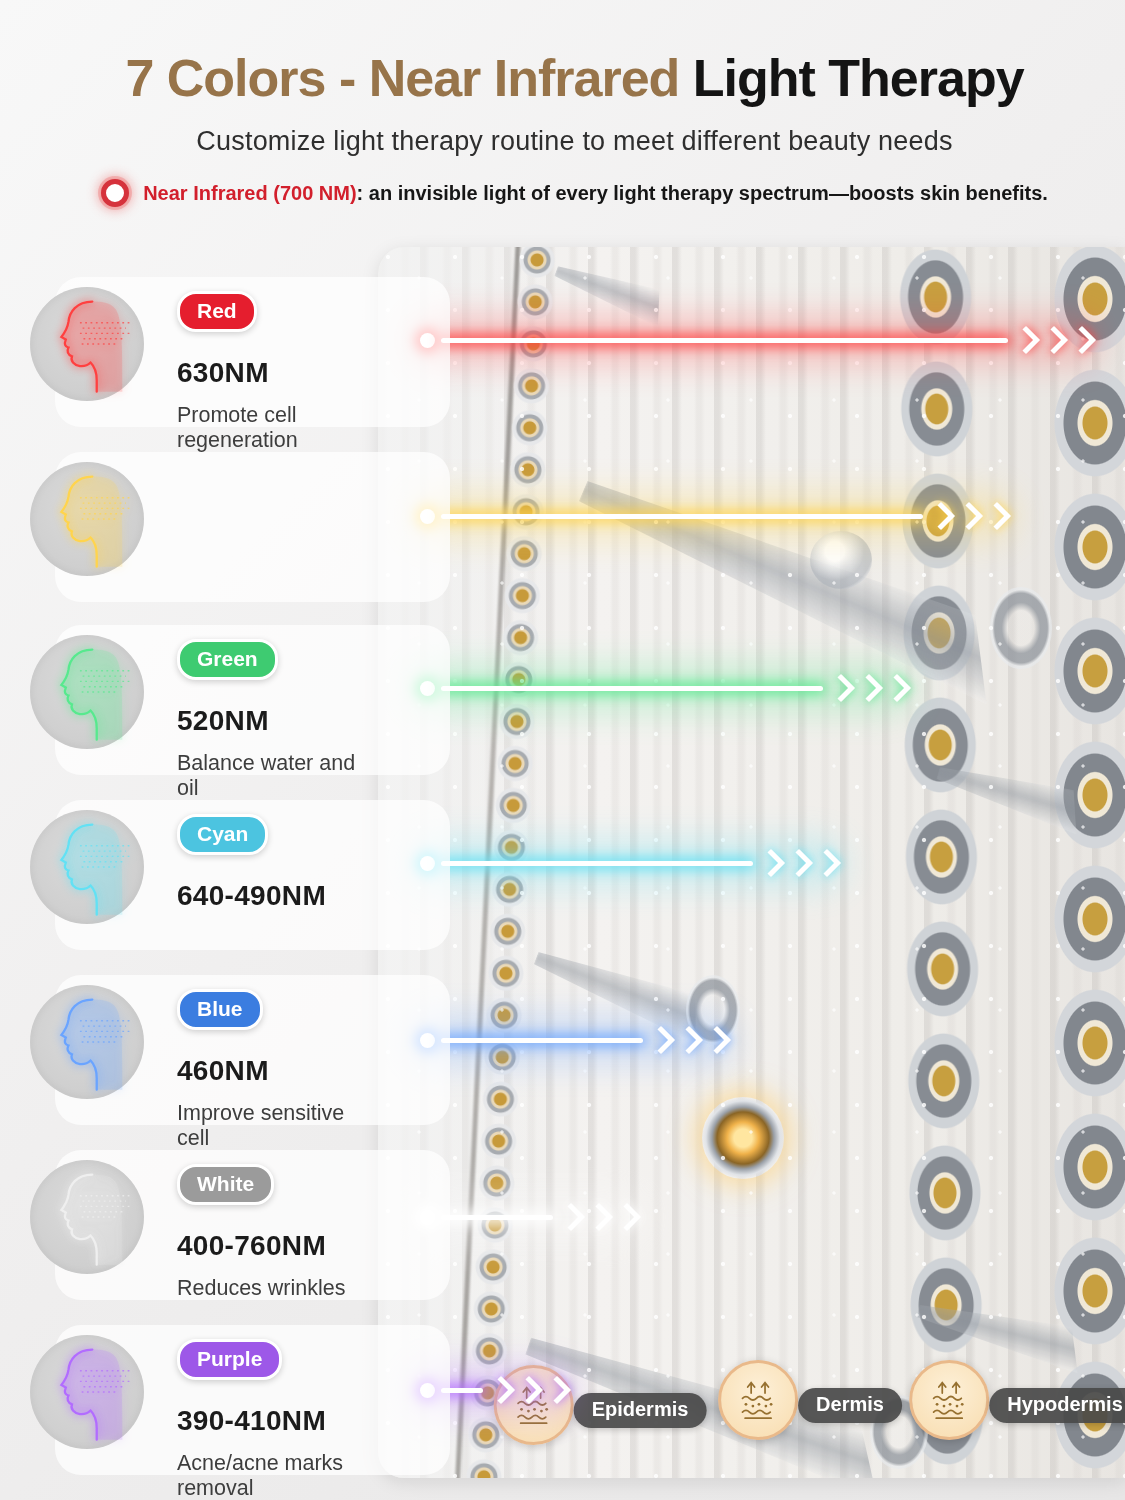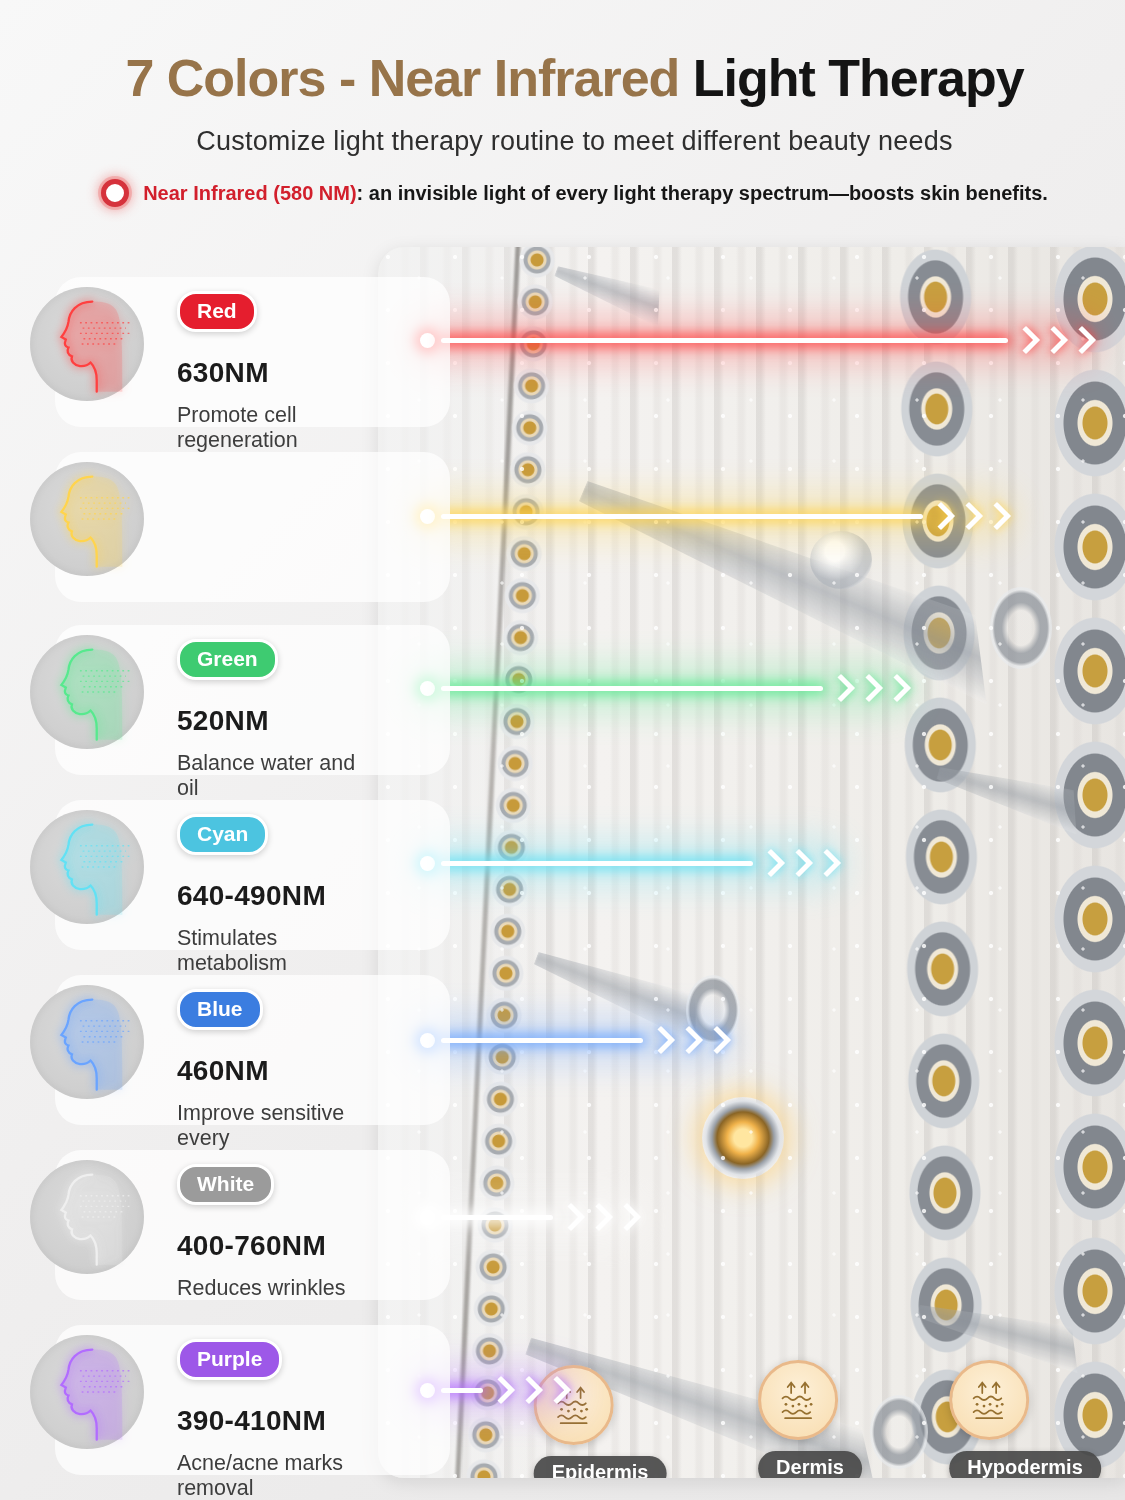--- a/index.html
+++ b/index.html
@@ -50,21 +50,21 @@
     clip-path:polygon(0 36%, 90% 0, 100% 100%, 0 64%);}
   .bell{position:absolute;border-radius:50%;
     background:radial-gradient(ellipse at center, rgba(240,240,242,.08) 0 30%, rgba(140,146,154,.72) 44% 60%, rgba(232,235,238,.65) 66% 74%, transparent 79%);}
   .glow-sphere{position:absolute;left:324px;top:850px;width:82px;height:82px;border-radius:50%;
     background:radial-gradient(circle at 50% 50%,#ffe6a0 0 9px,#f0b24a 16px,#8a6526 26px,#9aa0a8 31px,#e0e3e7 37px,transparent 41px);
     box-shadow:0 0 26px 8px rgba(255,205,110,.55);}
   .droplet{position:absolute;left:432px;top:284px;width:62px;height:58px;border-radius:50%;
     background:radial-gradient(circle at 40% 35%, rgba(255,255,255,.85) 0 18%, rgba(170,176,184,.55) 55% 70%, rgba(230,233,236,.4) 78%, transparent 82%);filter:blur(.5px);}
 
   
-  .layer{position:absolute;display:flex;flex-direction:column;align-items:flex-start;transform:translateX(-50%);z-index:4;}
+  .layer{position:absolute;display:flex;flex-direction:row;align-items:center;transform:translateX(-50%);z-index:4;}
   .layer-icon{width:74px;height:74px;border-radius:50%;display:flex;align-items:center;justify-content:center;
     background:radial-gradient(circle at 50% 38%,#fdf0d8,#f8dcae);border:3px solid #e9b98a;box-shadow:0 2px 8px rgba(0,0,0,.18);}
   .layer-label{margin-top:11px;background:rgba(73,73,73,.92);color:#fff;font-weight:700;font-size:20px;
     padding:5px 18px 7px;border-radius:18px;white-space:nowrap;box-shadow:0 2px 6px rgba(0,0,0,.2);}
 
   
   .row{position:absolute;left:0;width:460px;height:152px;z-index:5;}
   .card{position:absolute;left:55px;top:-8px;width:395px;height:150px;background:rgba(255,255,255,.72);border-radius:26px;}
   .face{position:absolute;left:30px;top:2px;width:114px;height:114px;border-radius:50%;
     background:radial-gradient(circle at 45% 40%,#dadada,#c9c9c9);box-shadow:inset 0 0 10px rgba(0,0,0,.06);
@@ -117,21 +117,21 @@
   </defs>
 </svg>
 
 <div class="canvas">
 
   <div class="hdr">
     <h1><span class="accent">7 Colors - Near Infrared</span><span> Light Therapy</span></h1>
     <p class="subtitle">Customize light therapy routine to meet different beauty needs</p>
     <div class="nir">
       <span class="nir-ring"></span>
-      <p><span class="nir-red">Near Infrared (580 NM)</span><span>: an invisible light of every light therapy spectrum—boosts skin benefits.</span></p>
+      <p><span class="nir-red">Near Infrared (700 NM)</span><span>: an invisible light of every light therapy spectrum—boosts skin benefits.</span></p>
     </div>
   </div>
 
   <div class="photo-panel">
     <div class="soft-left"></div>
     <div class="mask-edge"></div>
     <div class="strand strand-small"></div>
     <div class="strand strand-mid"></div>
     <div class="strand strand-right"></div>
     <div class="trumpet" style="left:205px;top:205px;width:455px;height:78px;transform:rotate(23deg);"></div>
@@ -209,34 +209,33 @@
   <section class="row" style="top: 808px; --c: #62e1f4; --pill: #4cc4e0; --len: 388px;">
     <div class="card"></div>
     <div class="face">
         <svg viewBox="0 0 120 120">
           <use href="#face-sym"></use>
         </svg>
       </div>
     <div class="info">
       <span class="pill">Cyan</span>
       <div class="nm">640-490NM</div>
-      <div class="desc">Stimulates metabolism</div>
     </div>
   </section>
   <section class="row" style="top: 983px; --c: #6aa4ff; --pill: #3b7de0; --len: 278px;">
     <div class="card"></div>
     <div class="face">
         <svg viewBox="0 0 120 120">
           <use href="#face-sym"></use>
         </svg>
       </div>
     <div class="info">
       <span class="pill">Blue</span>
       <div class="nm">460NM</div>
-      <div class="desc">Improve sensitive every</div>
+      <div class="desc">Improve sensitive cell</div>
     </div>
   </section>
   <section class="row" style="top: 1158px; --c: #ffffff; --pill: #9b9b9b; --len: 188px;">
     <div class="card"></div>
     <div class="face" style="--c:#efefef">
         <svg viewBox="0 0 120 120">
           <use href="#face-sym"></use>
         </svg>
       </div>
     <div class="info">

